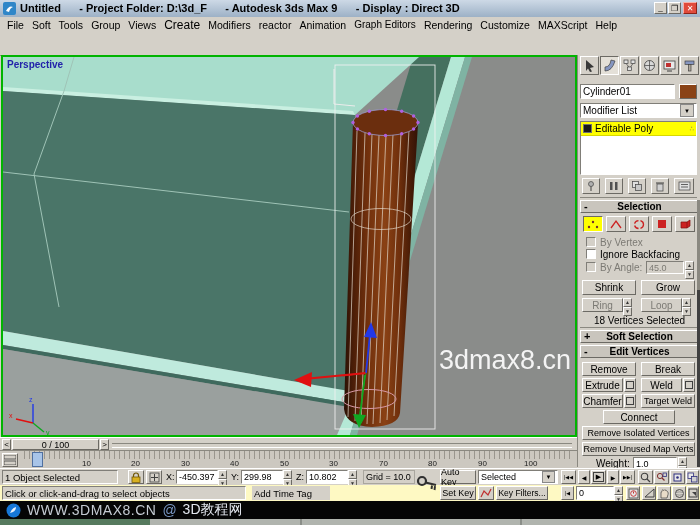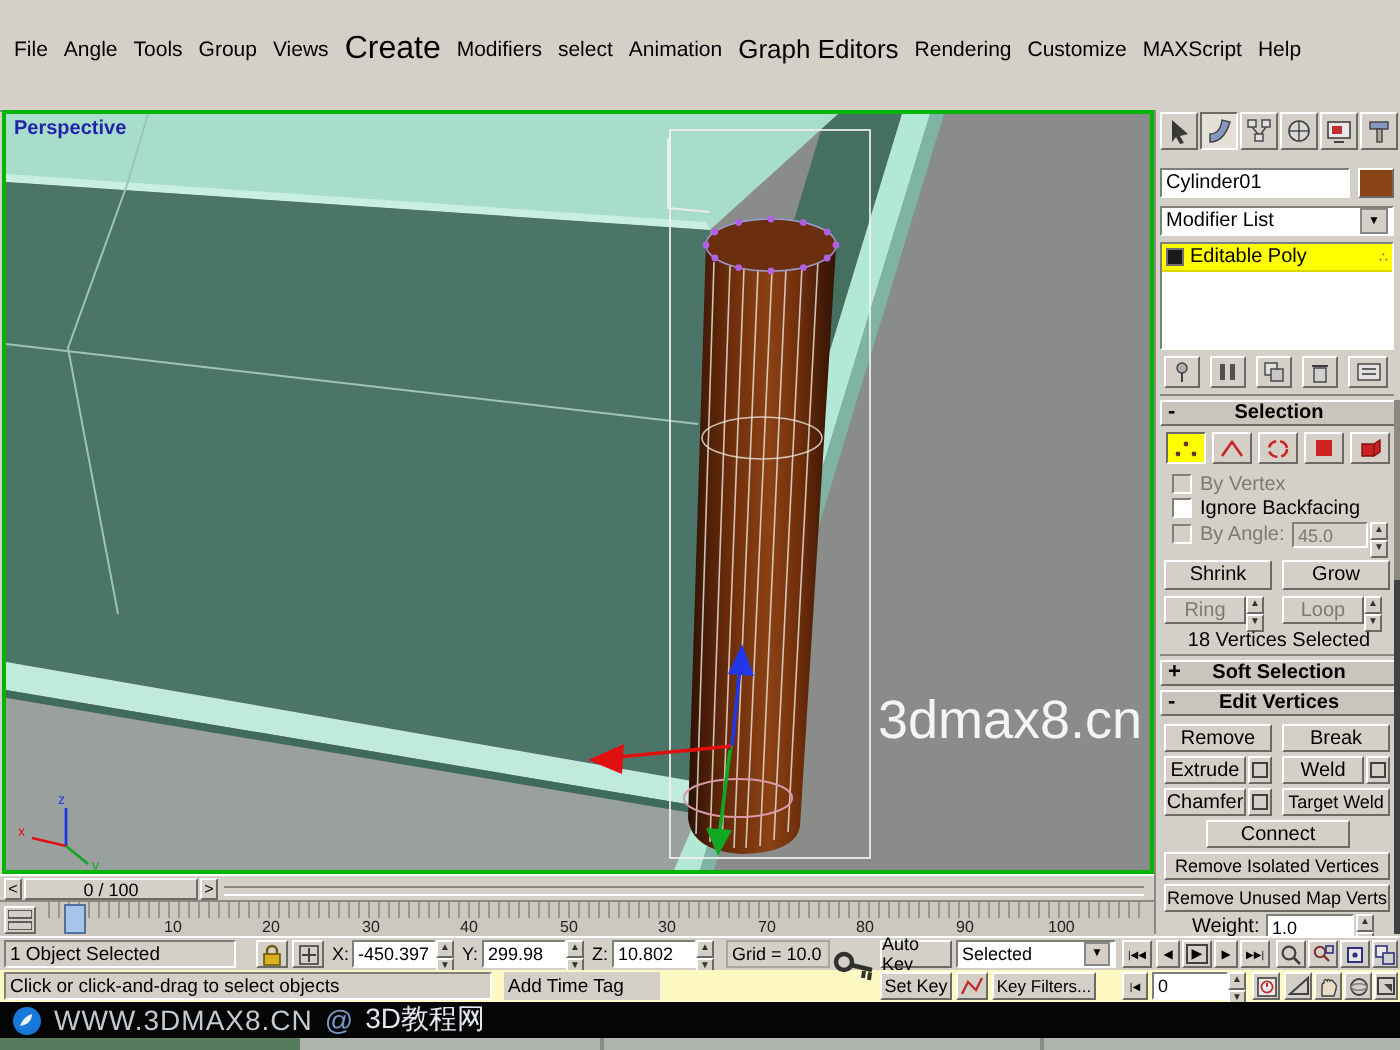--- a/index.html
+++ b/index.html
@@ -20,32 +20,44 @@
   .glbl{color:#7c7a74;}
   .tbbtn{position:absolute;top:34px;height:19px;background:#d4d0c8;border-top:1px solid #fff;border-left:1px solid #fff;border-right:1px solid #6c6a64;border-bottom:1px solid #6c6a64;display:flex;align-items:center;justify-content:center;box-sizing:border-box;font-size:11px;}
   .tick-num{position:absolute;top:8px;font-size:8px;color:#222;}
   svg{display:block;}
 </style>
 </head>
 <body>
 
 <div id="app">
 
+  <div class="abs" style="left:0;top:0;width:700px;height:17px;background:linear-gradient(#cdd9e6,#9db1c6);border-bottom:1px solid #6a7f96;">
+    <span class="abs" style="left:3px;top:2px;width:13px;height:13px;">
+      <svg width="13" height="13">
+          <rect x="0" y="0" width="13" height="13" rx="2" fill="#2f86c8"></rect>
+          <path d="M3,9 Q6,3 10,5 Q7,6 6,10 Z" fill="#fff"></path>
+        </svg>
+    </span>
+    <span class="abs" style="left:20px;top:2px;font-size:11px;font-weight:bold;color:#000;white-space:pre;">Untitled      - Project Folder: D:\3d_F      - Autodesk 3ds Max 9      - Display : Direct 3D</span>
+    <span class="btn" style="left:654px;top:2px;width:13px;height:12px;font-size:8px;line-height:4px;">_</span>
+    <span class="btn" style="left:668px;top:2px;width:13px;height:12px;font-size:8px;">❐</span>
+    <span class="btn" style="left:683px;top:2px;width:14px;height:12px;background:#e04b3c;color:#fff;font-size:8px;border-color:#f5b0a8 #8c2218 #8c2218 #f5b0a8;">✕</span>
+  </div>
 
   <div class="abs" style="left:0;top:17px;width:700px;height:15px;background:#d4d0c8;border-bottom:1px solid #aaa69e;display:flex;align-items:center;padding-left:3px;">
     <span style="font-size:10.5px;padding:0 4px;">File</span>
-    <span style="font-size:10.5px;padding:0 4px;">Angle</span>
+    <span style="font-size:10.5px;padding:0 4px;">Soft</span>
     <span style="font-size:10.5px;padding:0 4px;">Tools</span>
     <span style="font-size:10.5px;padding:0 4px;">Group</span>
     <span style="font-size:10.5px;padding:0 4px;">Views</span>
-    <span style="font-size:16px;padding:12px 4px;">Create</span>
+    <span style="font-size:12px;padding:12px 4px;">Create</span>
     <span style="font-size:10.5px;padding:0 4px;">Modifiers</span>
-    <span style="font-size:10.5px;padding:0 4px;">select</span>
+    <span style="font-size:10.5px;padding:0 4px;">reactor</span>
     <span style="font-size:10.5px;padding:0 4px;">Animation</span>
-    <span style="font-size:13px;padding:0 4px;">Graph Editors</span>
+    <span style="font-size:10px;padding:0 4px;">Graph Editors</span>
     <span style="font-size:10.5px;padding:0 4px;">Rendering</span>
     <span style="font-size:10.5px;padding:16px 4px;">Customize</span>
     <span style="font-size:10.5px;padding:13px 4px;">MAXScript</span>
     <span style="font-size:10.5px;padding:0 4px;">Help</span>
   </div>
 
   <div class="abs" style="left:0;top:32px;width:700px;height:23px;background:#d4d0c8;border-bottom:1px solid #8a8880;">
     <span class="sep" style="left:4px;top:35px;height:17px;"></span>
     <span class="tbbtn" style="left:8px;width:22px;font-size:13px;">↶</span>
     <span class="tbbtn" style="left:31px;width:22px;font-size:13px;">↷</span>

